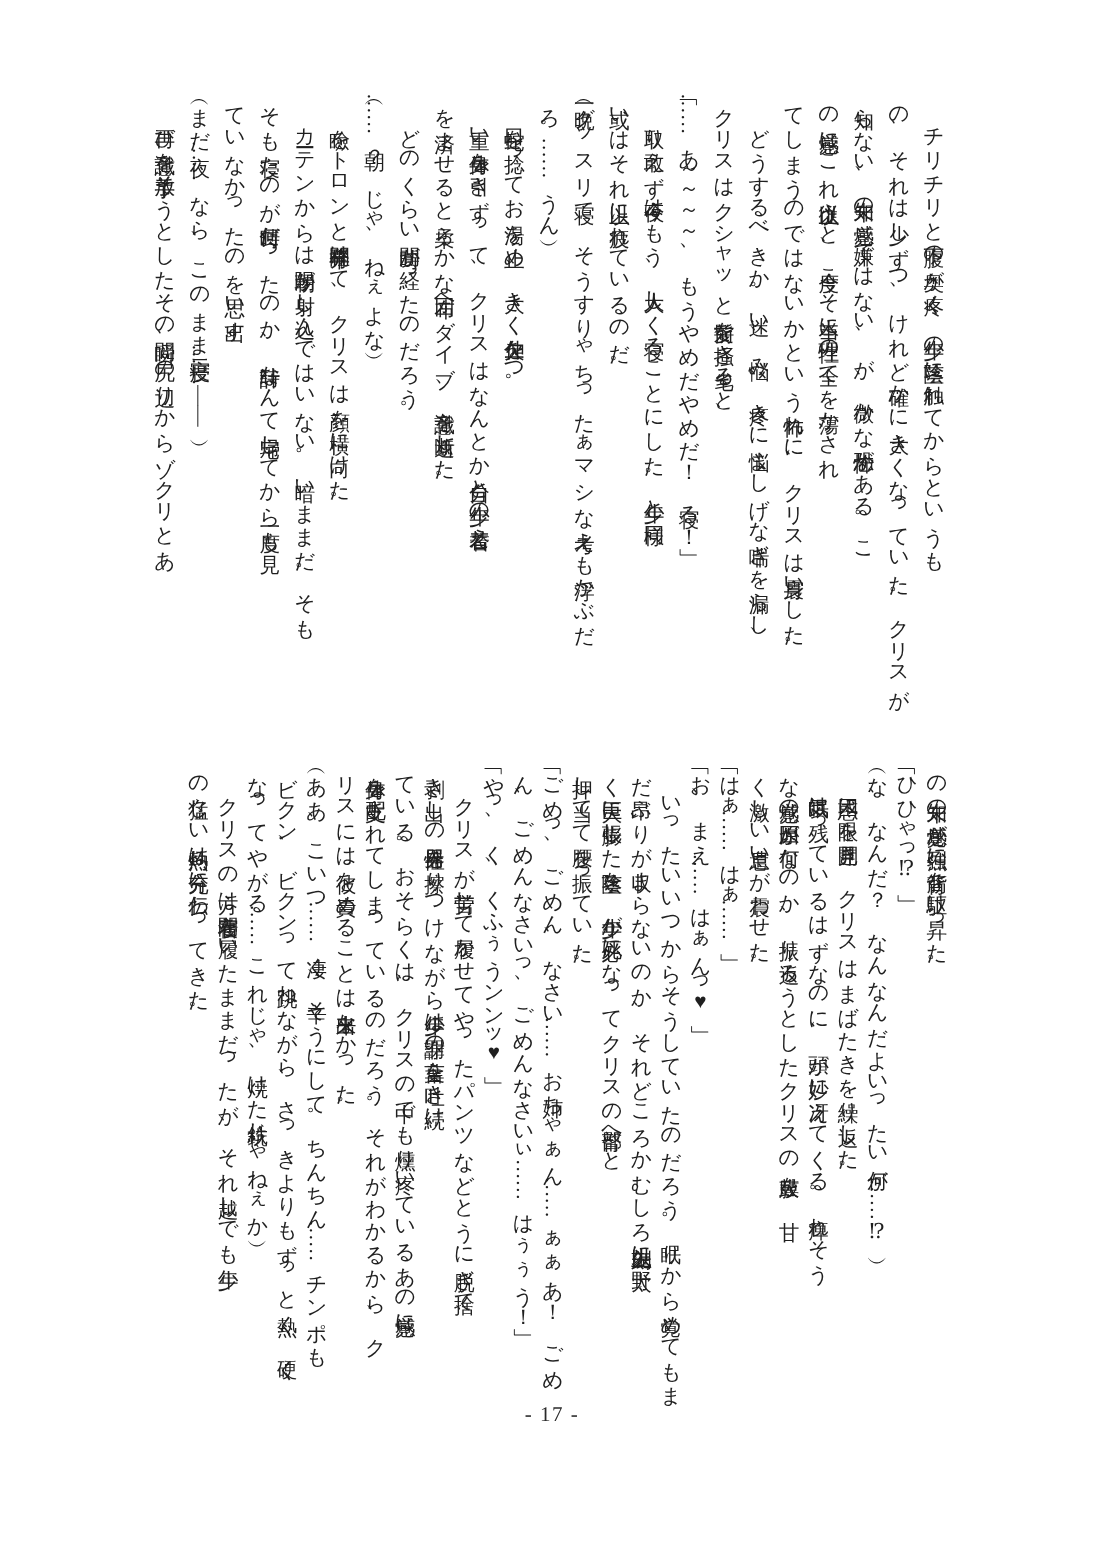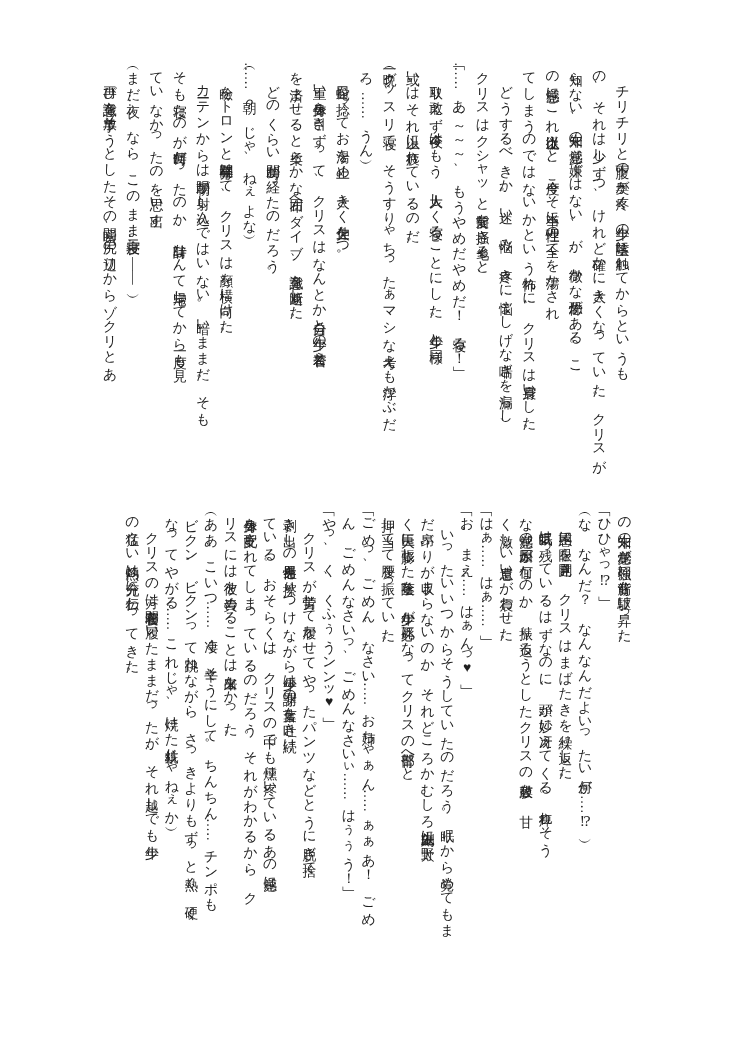--- a/index.html
+++ b/index.html
@@ -114,13 +114,14 @@
       <div class="vline">ている。おそらくは、クリスの中でも燻り疼いているあの感覚に</div>
       <div class="vline">身体を支配されてしまっているのだろう。それがわかるから、ク</div>
       <div class="vline">リスには彼を責めることは出来なかった。</div>
       <div class="vline">（ああ、こいつ……凄く、辛そうにして。ちんちん……チンポも</div>
       <div class="vline">ビクン、ビクンって跳ねながら、さっきよりもずっと熱く、硬く</div>
       <div class="vline">なってやがる……これじゃ、焼けた鉄杭じゃねぇか）</div>
       <div class="vline">　クリスの方は寝間着を履いたままだったが、それ越しでも少年</div>
       <div class="vline">の猛々しい灼熱は充分に伝わってきた。</div>
     </div>
 
+  <div class="page-number">- 17 -</div>
 </div>
 
 </body></html>

